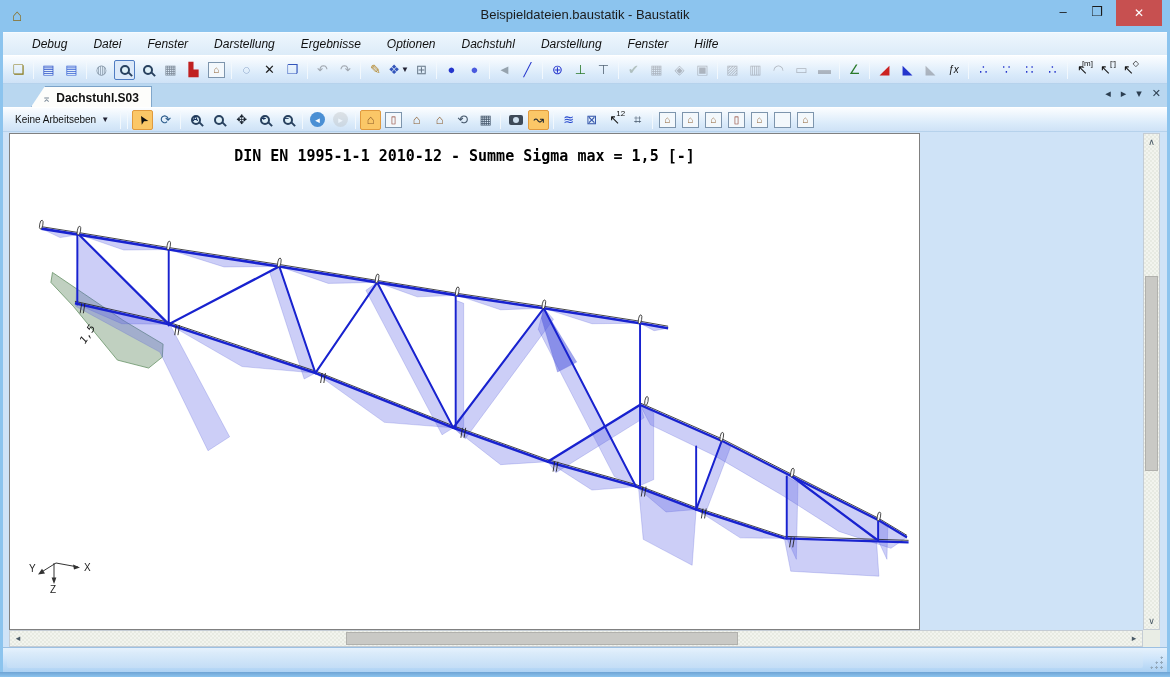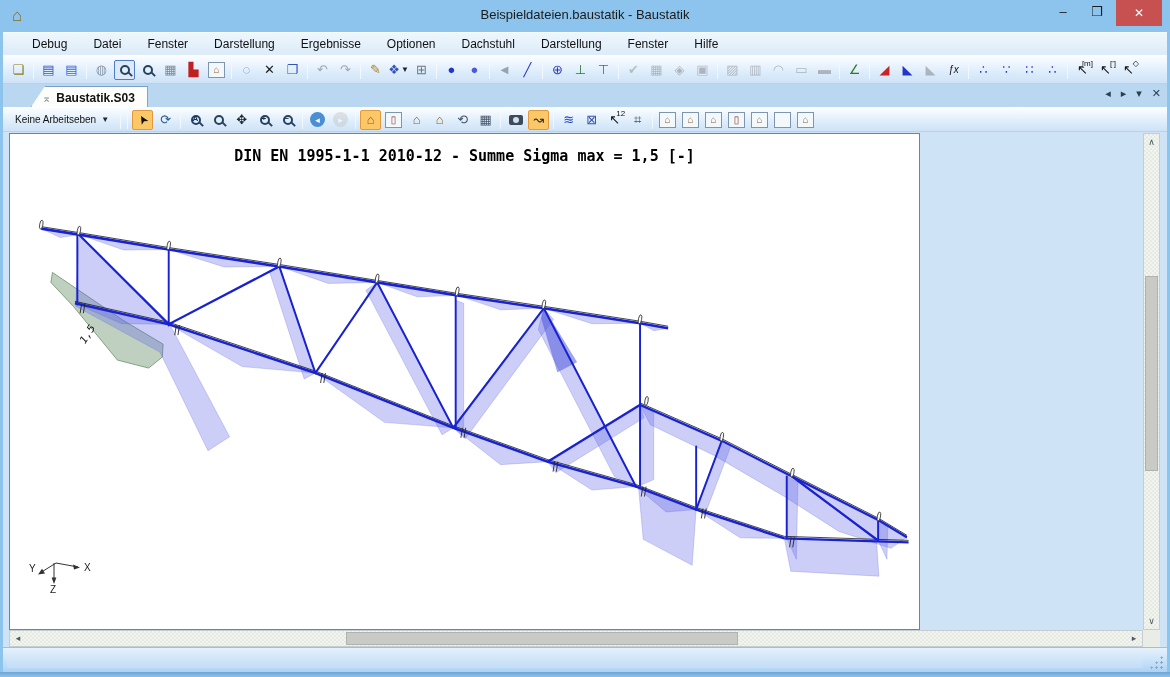--- a/index.html
+++ b/index.html
@@ -12,21 +12,21 @@
   .titlebar .title { position:absolute; left:0; right:0; top:7px; text-align:center; font-size:13px; color:#1b1b1b; }
   .wbtn { position:absolute; top:0; height:24px; text-align:center; font-size:13px; color:#1b1b1b; line-height:24px; cursor:default; }
   .wbtn.min { right:92px; width:30px; }
   .wbtn.max { right:58px; width:30px; }
   .wbtn.close { right:8px; width:46px; background:#c75050; color:#fff; height:26px; line-height:26px; font-size:12px; }
 
   
   .menubar { position:absolute; left:3px; top:32px; width:1164px; height:23px;
              background:linear-gradient(#eef6fd,#dcebf8); border-top:1px solid #f6fbff;
              display:flex; align-items:center; padding-left:18px; gap:4px; }
-  .menubar .mi { font-size:12px; color:#111; padding:3px 11px; cursor:default; }
+  .menubar .mi { font-size:12px; color:#111; padding:3px 11px; cursor:default;font-style:italic; }
 
   
   .toolbar { position:absolute; left:3px; width:1164px; background:linear-gradient(#fbfdff,#d9eafa 70%,#cfe2f6);
              border-top:1px solid #ffffff; border-bottom:1px solid #b6d2ec;
              display:flex; align-items:center; padding-left:4px; }
   #toolbar-main { top:55px; height:29px; }
   #toolbar-view { top:107px; height:25px; }
   .tbi { position:relative; width:22px; height:22px; margin:0 1px; display:flex; align-items:center; justify-content:center;
          font-size:13px; border:1px solid transparent; border-radius:2px; cursor:default; flex:0 0 auto; }
   .tbi.small { width:21px; height:20px; }
@@ -259,21 +259,21 @@
       </span>
       <span class="tbi small">
         <span style="color: rgb(17, 17, 17);">↖</span>
         <span class="sup">◇</span>
       </span>
     </div>
 
   <div class="tabbar">
     <div class="tab">
       <span class="ticon">⌅</span>
-      <span>Baustatik.S03</span>
+      <span>Dachstuhl.S03</span>
     </div>
     <div class="tabctrls">
       <span>◂</span>
       <span>▸</span>
       <span>▾</span>
       <span>✕</span>
     </div>
   </div>
 
   <div class="toolbar" id="toolbar-view">

